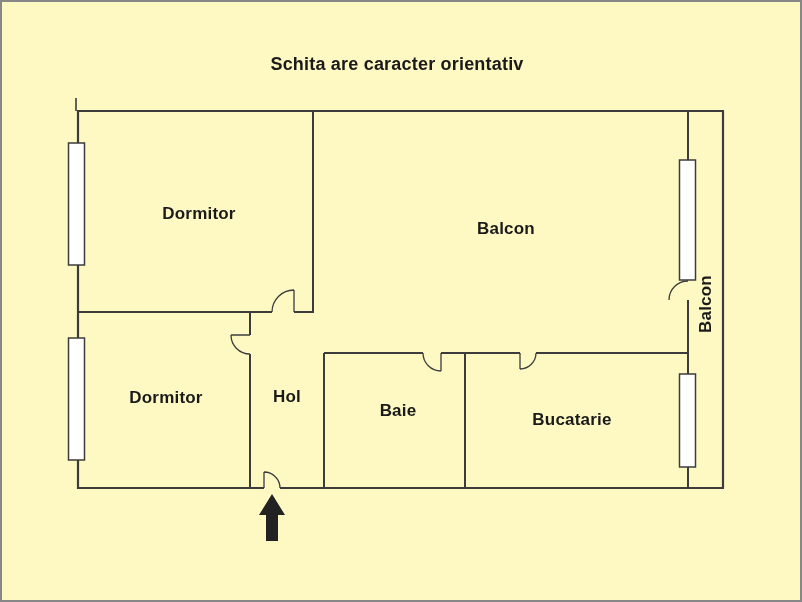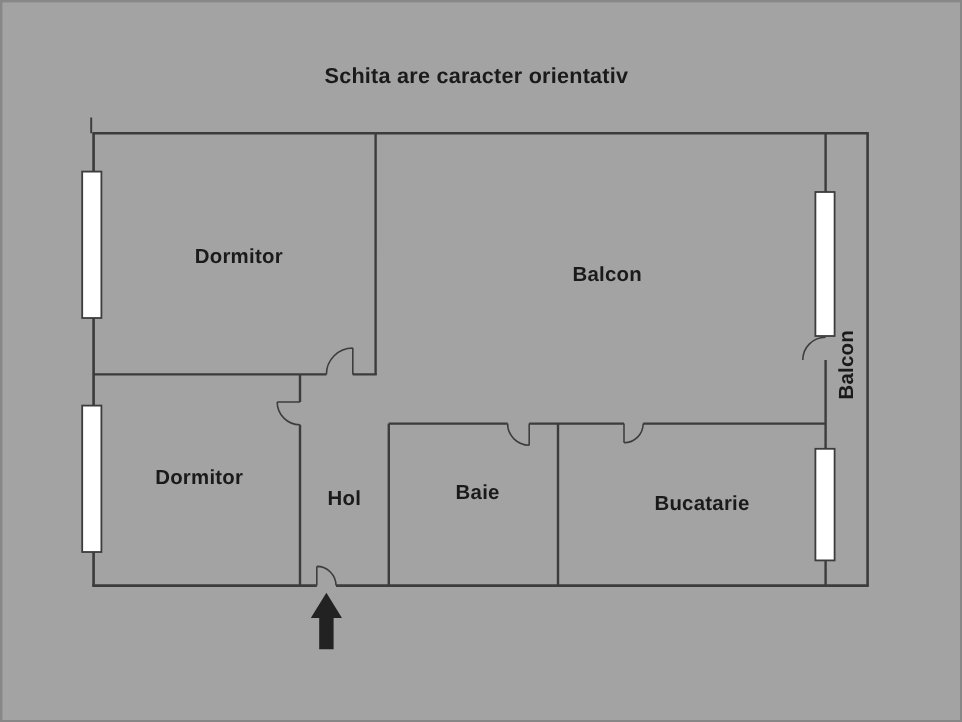--- a/index.html
+++ b/index.html
@@ -1,20 +1,20 @@
 <!DOCTYPE html>
 <html><head>
 <meta charset="utf-8">
 <style>
   html,body{margin:0;padding:0;background:#fff;}
   #stage{
     position:relative;
     width:802px;height:602px;
     box-sizing:border-box;
-    background:#a3a3a3;
+    background:#fef9c3;
     border:2px solid #878787;
     font-family:"Liberation Sans","DejaVu Sans",sans-serif;
     overflow:hidden;
   }
   #plan-svg{position:absolute;left:0;top:0;width:802px;height:602px;}
   .room-label{
     position:absolute;
     transform:translate(-50%,-50%);
     font-size:17px;
     font-weight:600;
@@ -77,18 +77,18 @@
     </g>
 
     <polygon fill="#222222" points="270,492 283,513 276,513 276,539 264,539 264,513 257,513"></polygon>
   </svg>
 
   <div class="plan-title" style="left:395px;top:62px;">Schita are caracter orientativ</div>
 
   <div class="room-label" style="left:197px;top:212px;">Dormitor</div>
   <div class="room-label" style="left:504px;top:227px;">Balcon</div>
   <div class="room-label" style="left:164px;top:396px;">Dormitor</div>
-  <div class="room-label" style="left:285px;top:414px;">Hol</div>
+  <div class="room-label" style="left:285px;top:395px;">Hol</div>
   <div class="room-label" style="left:396px;top:409px;">Baie</div>
-  <div class="room-label" style="left:583px;top:418px;">Bucatarie</div>
+  <div class="room-label" style="left:570px;top:418px;">Bucatarie</div>
   <div class="room-label vertical" style="left:704px;top:302px;">Balcon</div>
 
 </div>
 
 </body></html>

